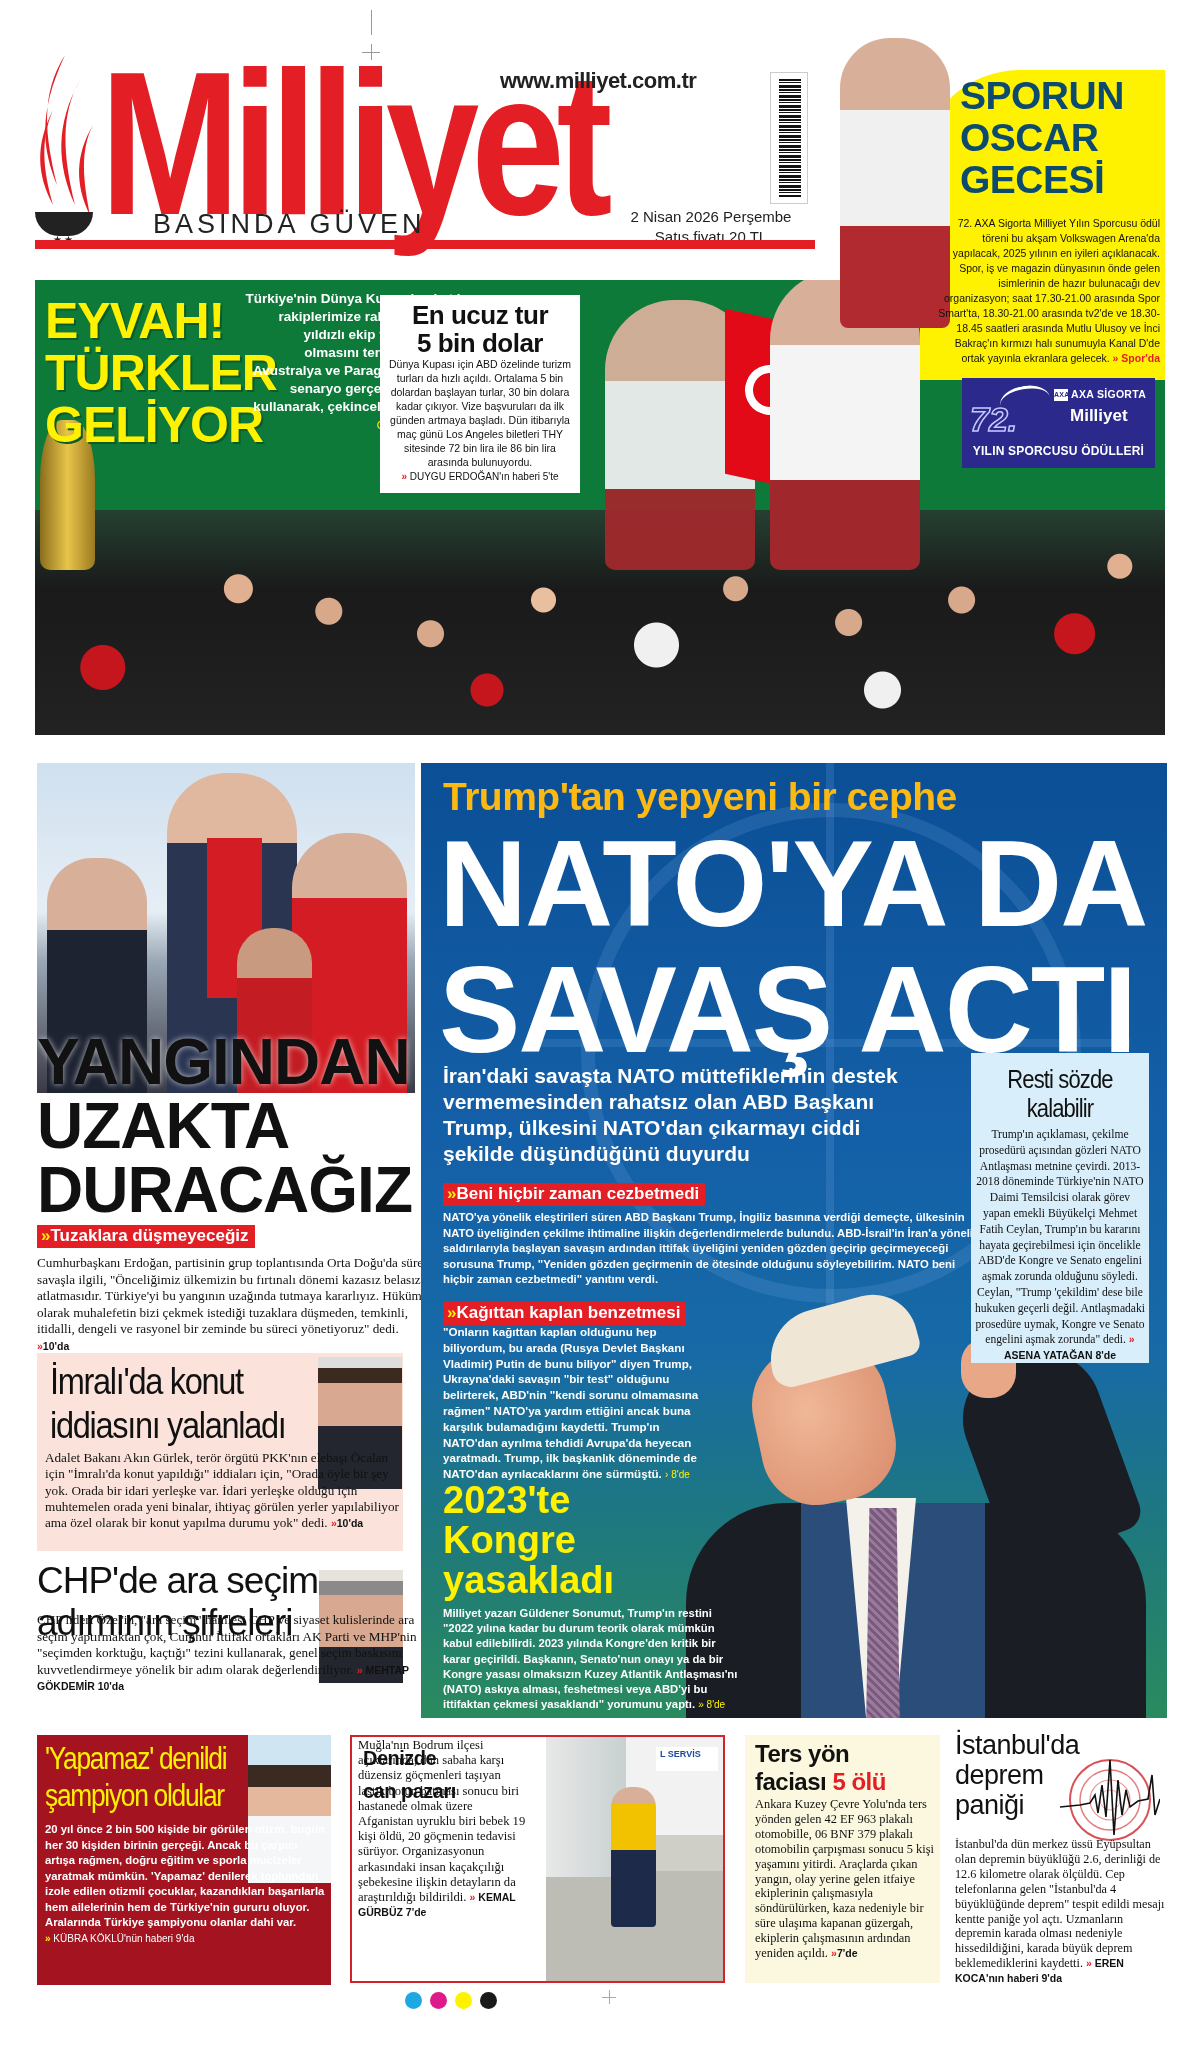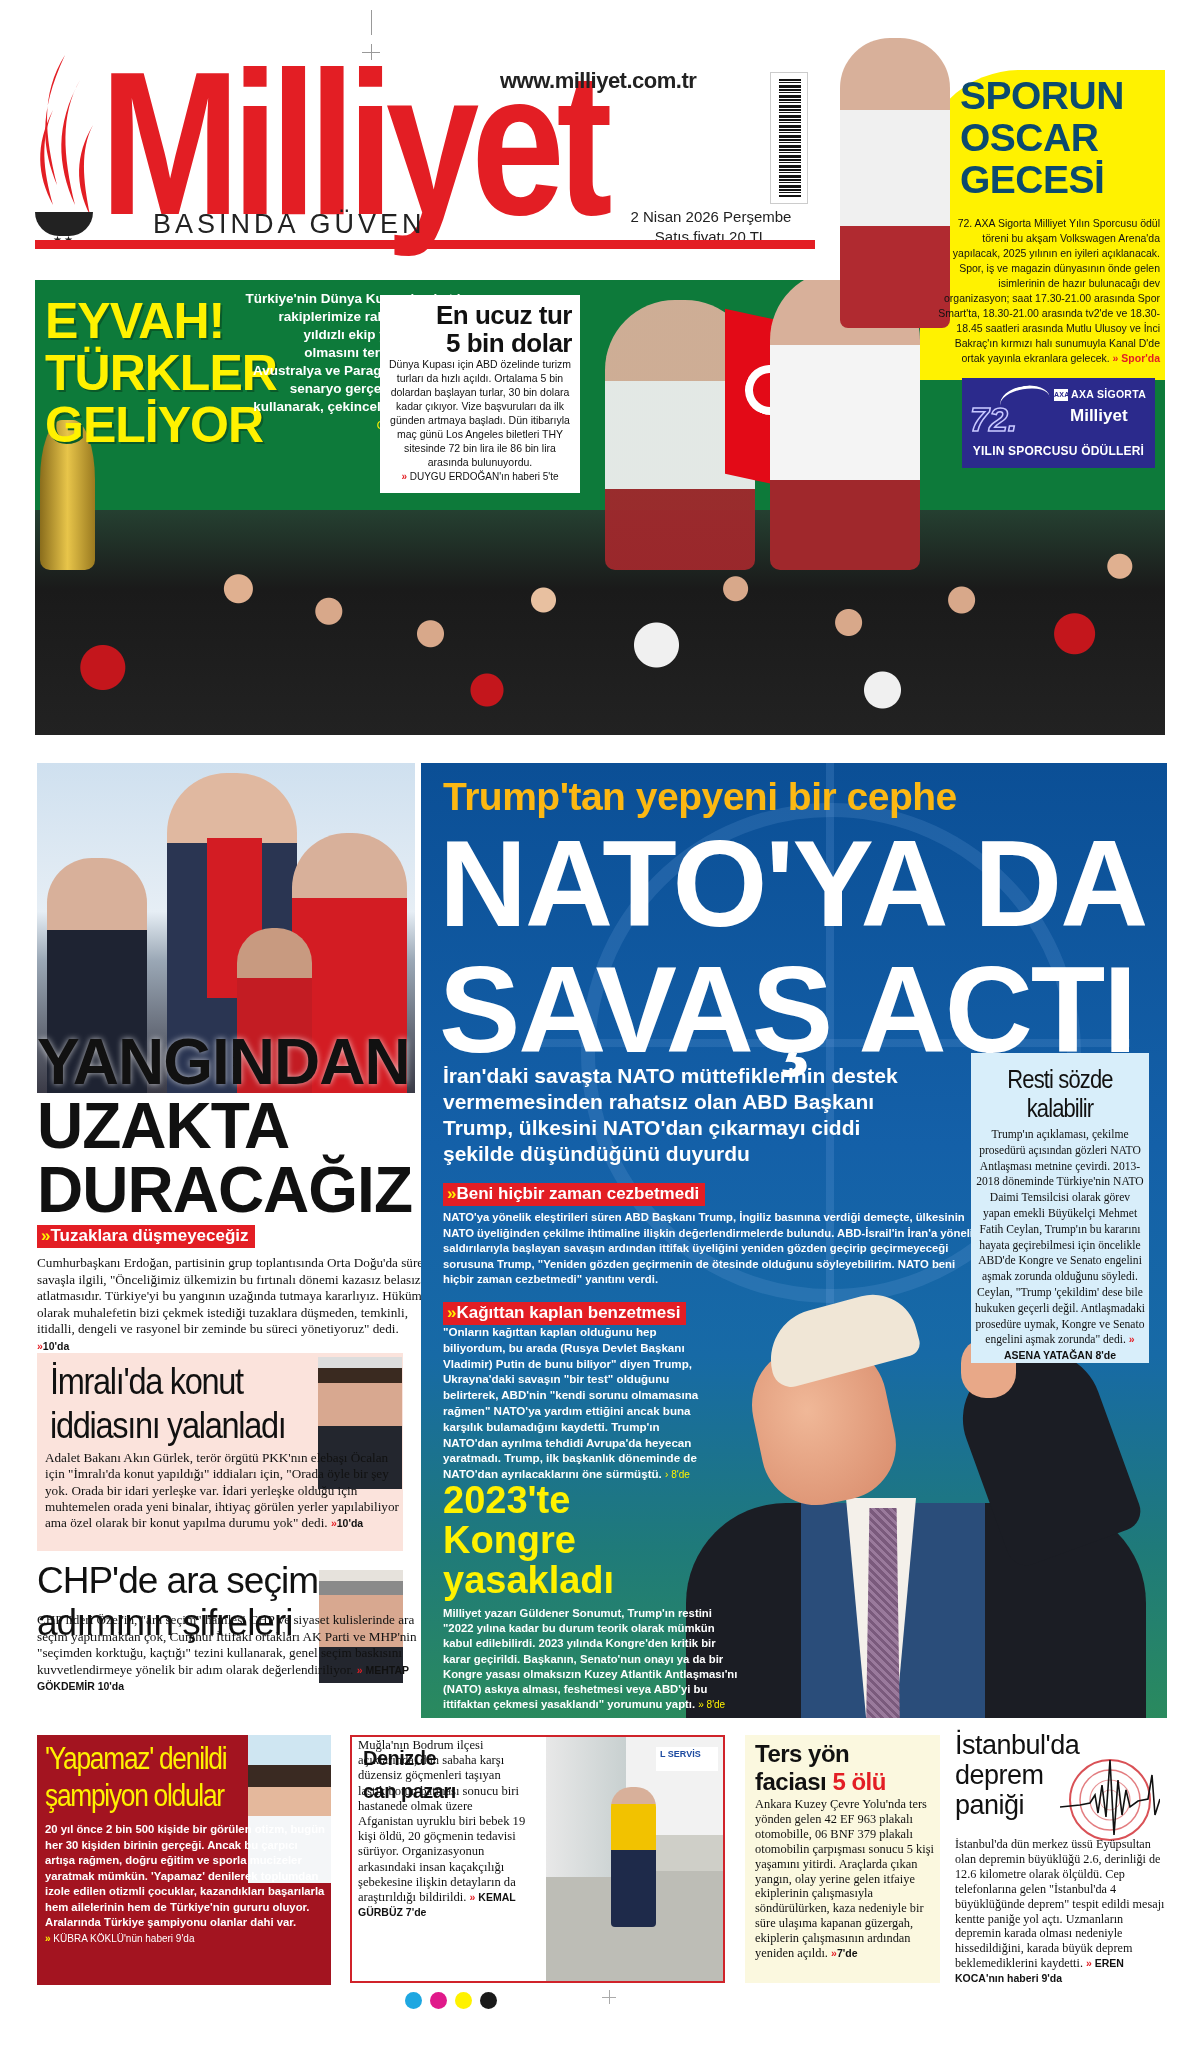--- a/index.html
+++ b/index.html
@@ -38,21 +38,21 @@
       radial-gradient(circle at 92% 55%, #c4161c 0 20px, transparent 21px),
       radial-gradient(circle at 96% 25%, #e0b090 0 12px, transparent 13px),
       radial-gradient(circle at 40% 80%, #c4161c 0 16px, transparent 17px),
       radial-gradient(circle at 75% 80%, #f0f0f0 0 18px, transparent 19px);
   }
   .trophy { position:absolute; left:5px; top:140px; width:55px; height:150px; background:linear-gradient(90deg,#8a6d1c,#e8c54a,#9a7a20); border-radius:40% 40% 10px 10px; }
   .sports-head { position:absolute; left:10px; top:15px; font-family:"Liberation Sans", sans-serif; font-weight:900; font-size:50px; line-height:52px; color:#fff200; letter-spacing:-1px; text-shadow:2px 2px 0 #0a5a2a; }
   .sports-text { position:absolute; left:210px; top:10px; width:250px; font-size:13.5px; font-weight:bold; line-height:18px; color:#fff; text-align:right; }
   .sports-text .ref { color:#fff200; font-weight:normal; font-size:11px; }
   .tour-box { position:absolute; left:345px; top:15px; width:200px; height:198px; background:#fff; padding:6px 8px; text-align:center; }
-  .tour-title { font-weight:900; font-size:26px; line-height:28px; color:#111; letter-spacing:-0.5px;text-align:right; }
+  .tour-title { font-weight:900; font-size:26px; line-height:28px; color:#111; letter-spacing:-0.5px; }
   .tour-text { font-size:10.5px; line-height:14px; color:#111; }
   .tour-ref { font-size:10px; color:#111; margin-top:2px; }
   .arrow { color:#e31e24; font-weight:bold; }
   .player-1 { position:absolute; left:570px; top:20px; width:150px; height:270px; background:linear-gradient(180deg,#d8b09a 0 30%, #eee 30% 70%, #a0282c 70%); border-radius:70px 70px 10px 10px; opacity:0.95; }
   .player-2 { position:absolute; left:735px; top:-10px; width:150px; height:300px; background:linear-gradient(180deg,#d8b09a 0 25%, #f4f4f4 25% 70%, #a0282c 70%); border-radius:70px 70px 10px 10px; }
   .flag { position:absolute; left:690px; top:40px; width:105px; height:165px; background:#e30a17; transform:skewY(12deg); }
   .flag-crescent { position:absolute; left:710px; top:85px; width:50px; height:50px; border-radius:50%; border:8px solid #fff; border-right-color:transparent; transform:rotate(20deg); }
 
   .oscar-box { position:absolute; left:920px; top:70px; width:245px; height:310px; background:#fff200; border-radius:100px 0 0 0; }
   .oscar-title { position:absolute; left:960px; top:75px; width:200px; text-align:left; font-weight:900; font-size:39px; line-height:42px; color:#0c4a6e; letter-spacing:-0.5px; }

